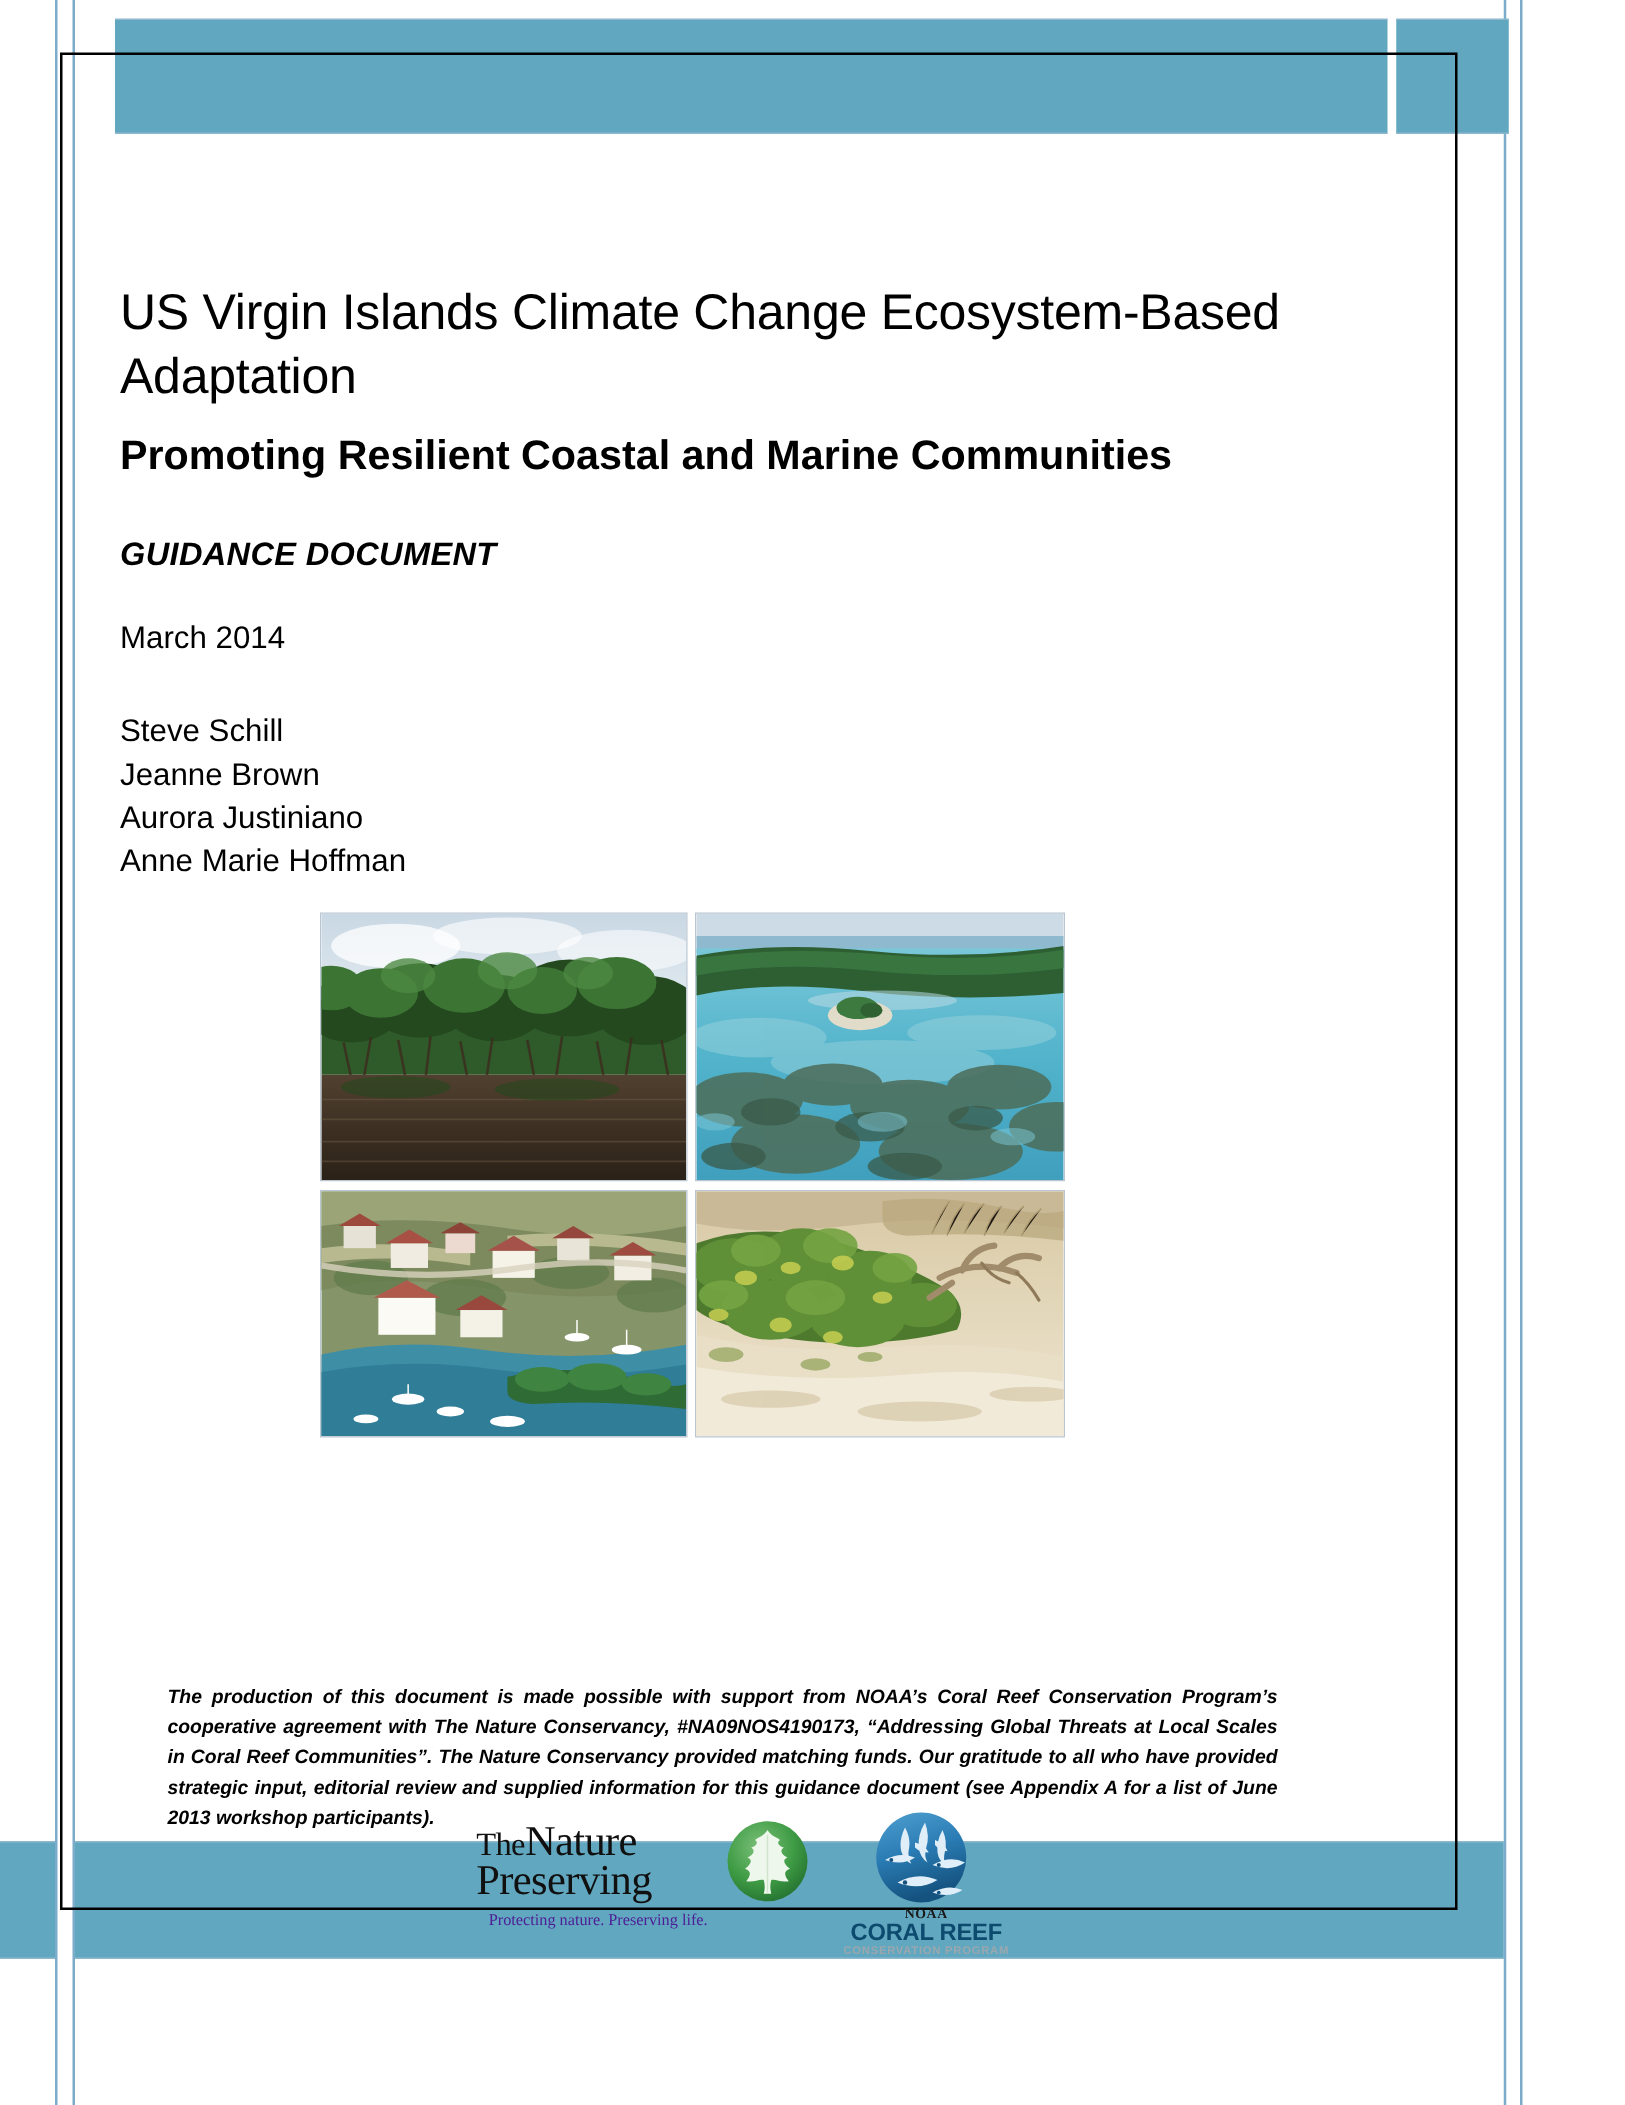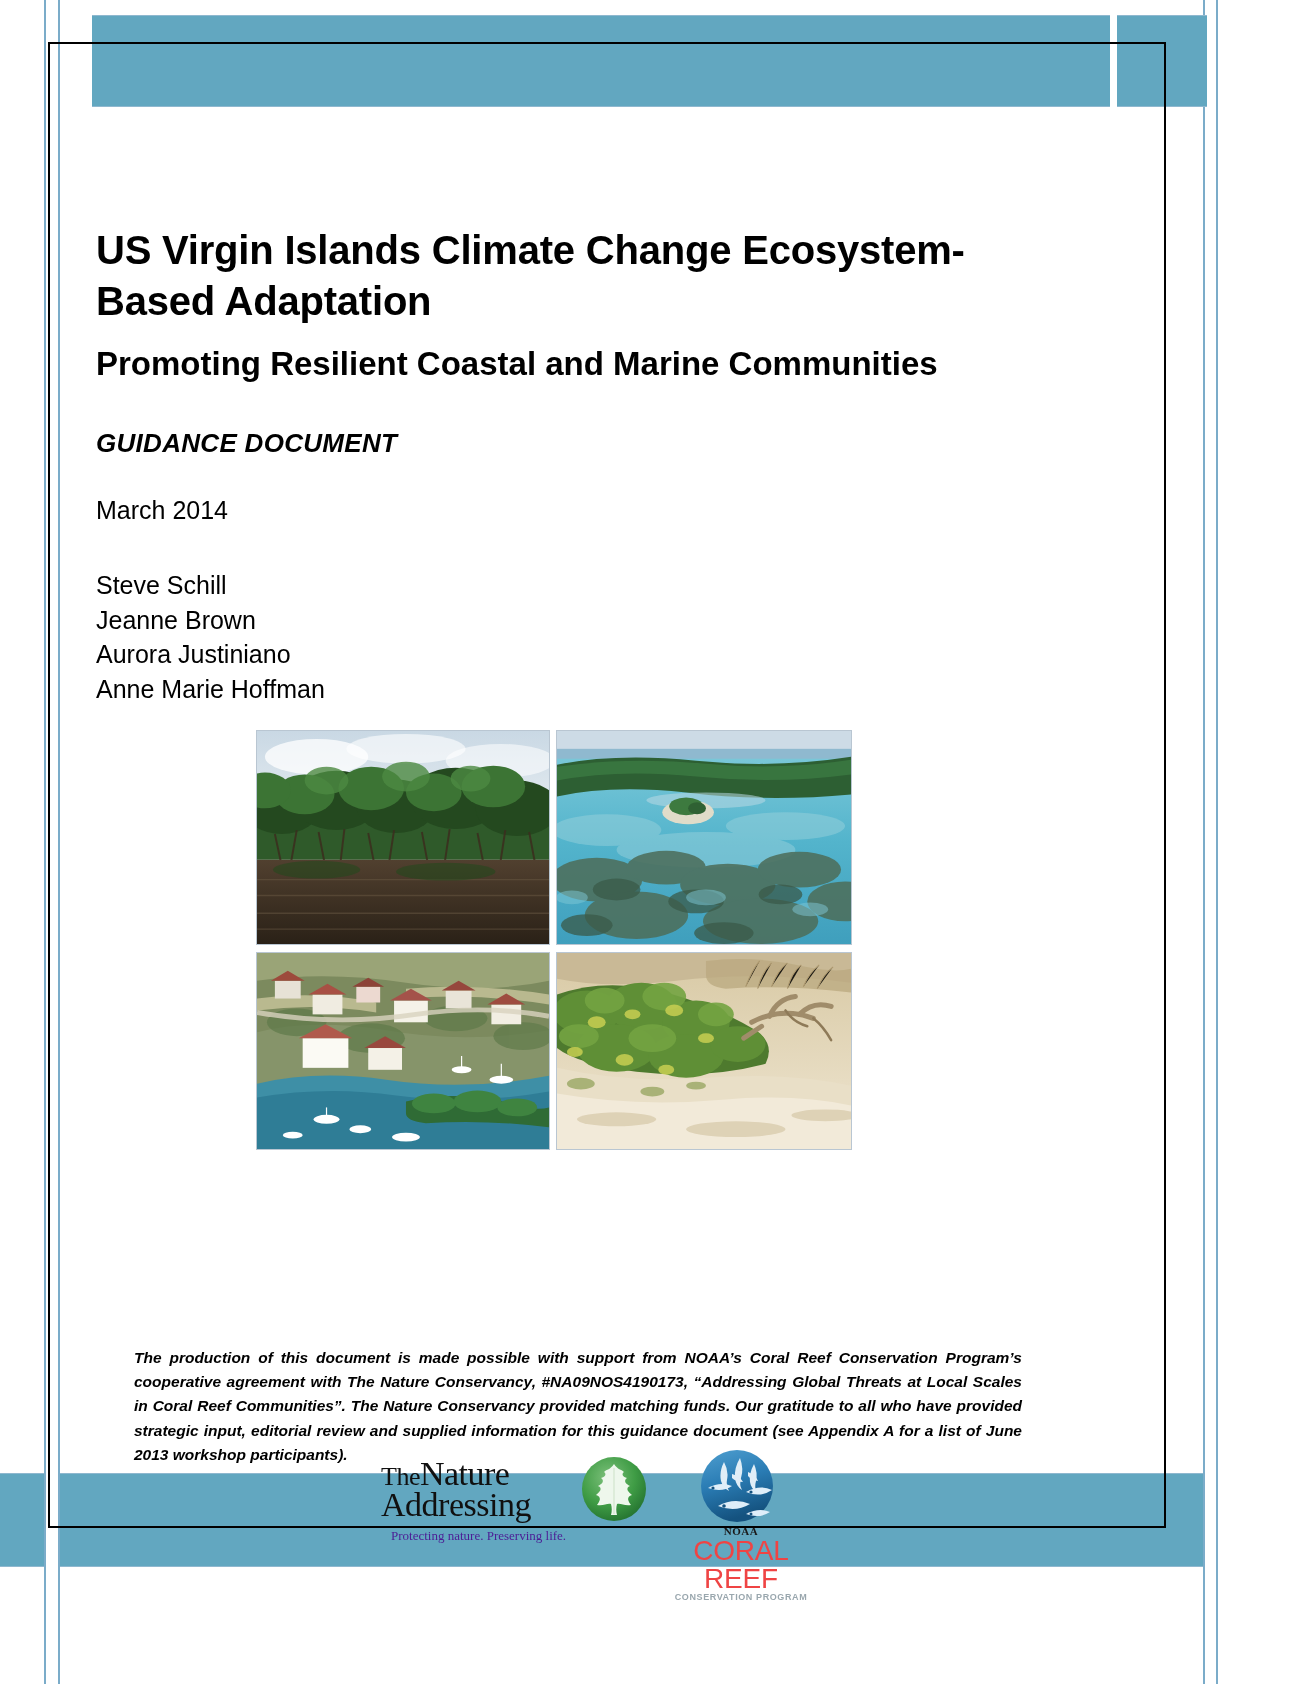--- a/index.html
+++ b/index.html
@@ -48,21 +48,21 @@
   .band.top-right  { left: 1117px; top: 15px;   width: 90px;   height: 90px; }
   .band.bot-left   { left: 0px;    top: 1473px; width: 44px;   height: 92px; }
   .band.bot-main   { left: 60px;   top: 1473px; width: 1143px; height: 92px; }
 
   .title {
     position: absolute;
     left: 96px;
     top: 198px;
     width: 950px;
     font-size: 40px;
-    font-weight: bold;
+    font-weight: normal;
     line-height: 1.28;
     color: #000000;
     letter-spacing: -0.2px;
   }
   .subtitle {
     position: absolute;
     left: 96px;
     top: 316px;
     width: 950px;
     font-size: 33px;
@@ -195,22 +195,22 @@
     left: 0px; top: 78px;
     width: 150px;
     text-align: center;
     line-height: 1.0;
   }
   .noaa-kicker {
     font-size: 11px; font-weight: bold;
     color: #1a1a1a; letter-spacing: 0.5px; font-family: Liberation Serif, serif;
   }
   .noaa-main {
-    font-size: 28px; font-weight: normal;
-    color: #ef4444; letter-spacing: -0.2px;
+    font-size: 19px; font-weight: bold;
+    color: #0c4a6e; letter-spacing: -0.2px;
   }
   .noaa-sub {
     font-size: 9px; font-weight: bold;
     color: #9aa7ae; letter-spacing: 0.6px;
   }
 </style>
 </head>
 <body>
 
 <div class="vrule v1"></div>
@@ -489,21 +489,21 @@
   </div>
 
 </div>
 
 <p class="credit">The production of this document is made possible with support from NOAA’s Coral Reef Conservation Program’s cooperative agreement with The Nature Conservancy, #NA09NOS4190173, “Addressing Global Threats at Local Scales in Coral Reef Communities”. The Nature Conservancy provided matching funds.  Our gratitude to all who have provided strategic input, editorial review and supplied information for this guidance document (see Appendix A for a list of June 2013 workshop participants).</p>
 
 <div class="logos">
 
   <div class="tnc-logo">
     <div class="tnc-wordmark tnc-line1"><span class="the">The</span><span>Nature</span></div>
-    <div class="tnc-wordmark tnc-line2">Addressing</div>
+    <div class="tnc-wordmark tnc-line2">Preserving</div>
     <div class="tnc-tag">Protecting nature. Preserving life.</div>
     <div class="tnc-mark">
       <svg viewBox="0 0 66 66">
         <defs>
           <radialGradient id="gTNC" cx="0.4" cy="0.32" r="0.78">
             <stop offset="0" stop-color="#7cc07a"></stop>
             <stop offset="0.55" stop-color="#3f9c45"></stop>
             <stop offset="1" stop-color="#1f6b2c"></stop>
           </radialGradient>
         </defs>

